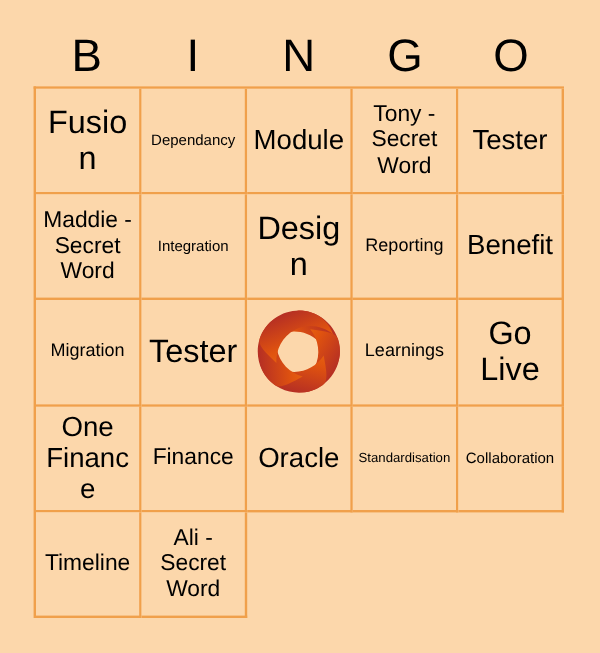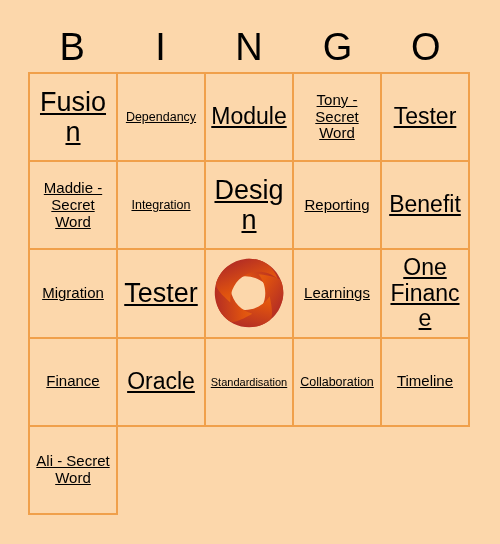--- a/index.html
+++ b/index.html
@@ -43,21 +43,20 @@
     left: 28px;
     top: 72px;
     width: 442px;
     height: 443px;
     box-sizing: border-box;
     border-top: 2px solid #f0a04b;
     border-left: 2px solid #f0a04b;
     display: grid;
     grid-template-columns: repeat(5, 1fr);
     grid-template-rows: repeat(5, 1fr);
-    text-decoration: underline;
   }
   .cell {
     box-sizing: border-box;
     border-right: 2px solid #f0a04b;
     border-bottom: 2px solid #f0a04b;
     background: #fcd7ab;
     display: flex;
     align-items: center;
     justify-content: center;
     text-align: center;
@@ -66,21 +65,21 @@
   }
   .cell-text {
     color: #000000;
     line-height: 1.12;
     display: block;
     width: 100%;
     word-wrap: break-word;
   }
   .sz-xl { font-size: 27px; }
   .sz-lg { font-size: 23px; }
-  .sz-md { font-size: 15px; }
+  .sz-md { font-size: 19px; }
   .sz-sm { font-size: 15px; }
   .sz-xs { font-size: 12.5px; }
   .sz-xxs { font-size: 11px; }
 
   .logo-cell {
     padding: 0;
   }
   .logo-wrap {
     width: 78px;
     height: 78px;
@@ -167,20 +166,23 @@
               <path d="M50 6 C74 6 94 26 94 50 C94 62 88 72 79 79 C84 66 82 50 71 39 C60 28 44 26 31 31 C38 16 43 6 50 6 Z" fill="url(#bladeGrad)"></path>
             </g>
           </g>
           <circle cx="50" cy="50" r="20" fill="#fcd7ab"></circle>
         </svg>
       </span>
     </div>
     <div class="cell">
         <span class="cell-text sz-sm">Learnings</span>
       </div>
+    <div class="cell">
+        <span class="cell-text sz-xl">Go Live</span>
+      </div>
 
     <div class="cell">
         <span class="cell-text sz-lg">One Finance</span>
       </div>
     <div class="cell">
         <span class="cell-text sz-md">Finance</span>
       </div>
     <div class="cell">
         <span class="cell-text sz-lg">Oracle</span>
       </div>

